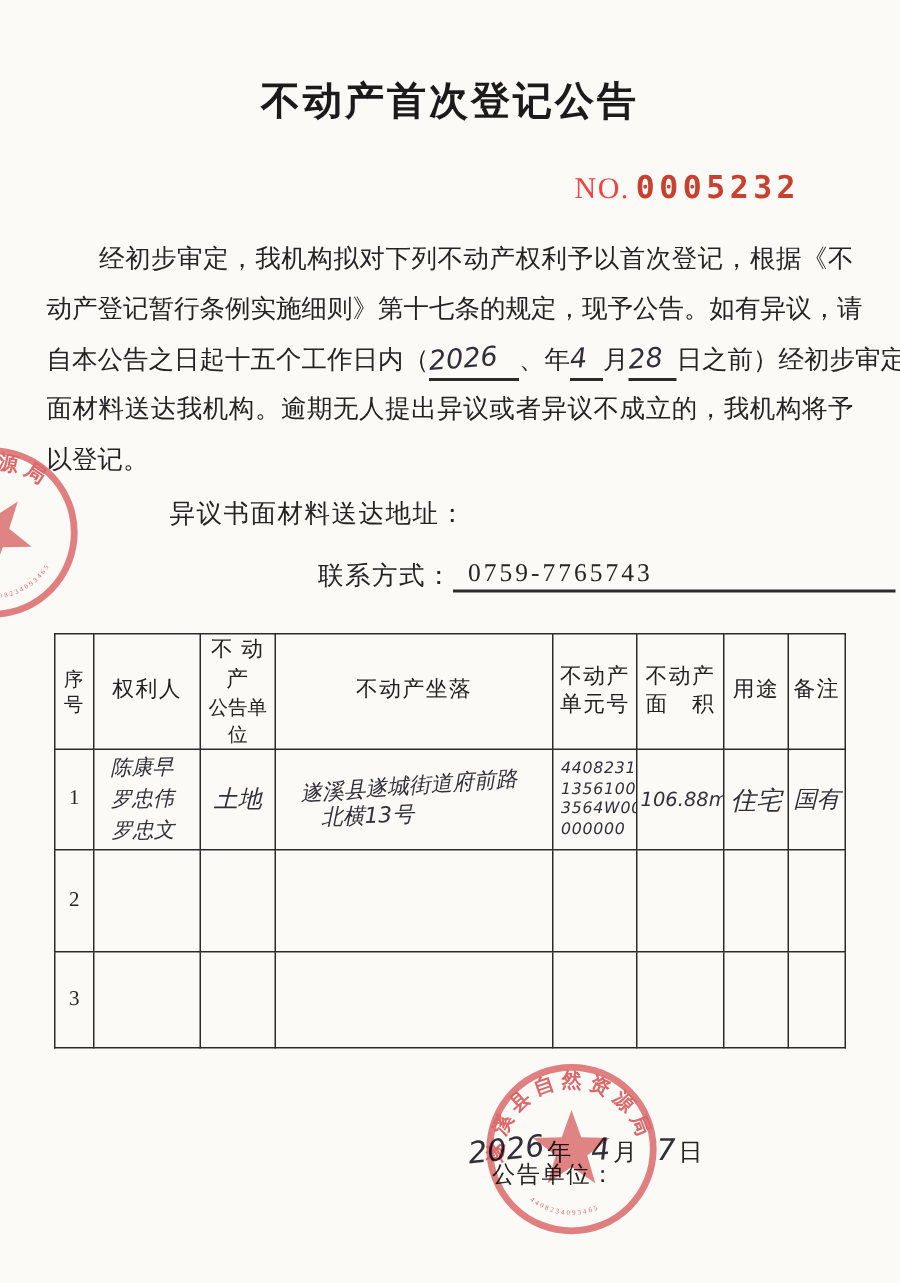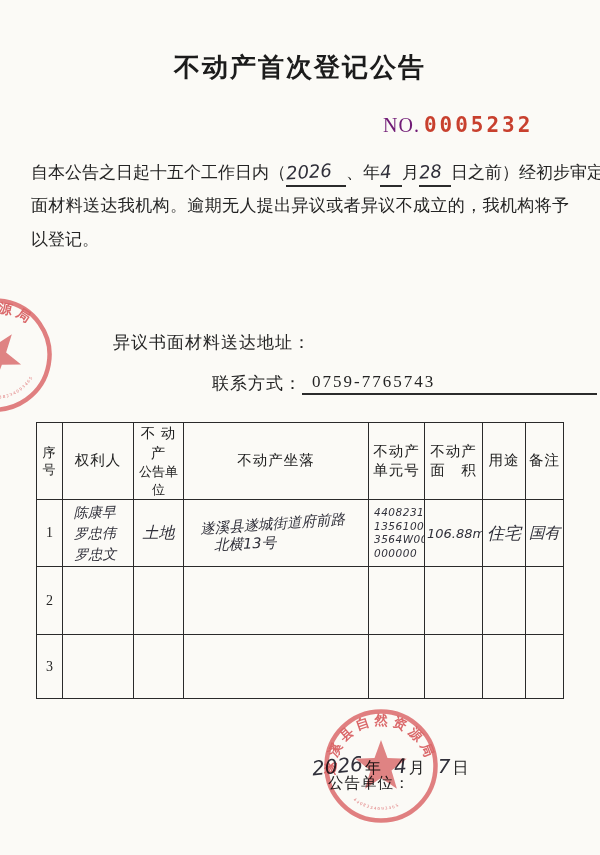--- a/index.html
+++ b/index.html
@@ -9,21 +9,21 @@
     font-family:"Liberation Serif","DejaVu Serif",serif;
     color:#242424;
   }
   .abs{position:absolute;}
   
   .title{
     top:50px;left:0;width:600px;text-align:center;
     font-size:26px;font-weight:bold;letter-spacing:2px;color:#1b1b1b;
   }
   .no-line{top:113px;left:383px;white-space:nowrap;}
-  .no-label{font-size:20px;letter-spacing:1px;color:#701a75;}
+  .no-label{font-size:20px;letter-spacing:1px;color:#ef4444;}
   .no-value{
     font-family:"DejaVu Sans Mono","Liberation Mono",monospace;
     font-size:21px;font-weight:bold;letter-spacing:3px;color:#c8402e;
   }
   
   .para{top:156px;left:31px;width:538px;font-size:17px;color:#242424;}
   .bline{height:33.4px;line-height:33.4px;text-align:justify;text-align-last:justify;white-space:nowrap;}
   .bline.last{text-align-last:left;}
   .bline.first{text-indent:35px;}
   .blank{
@@ -82,20 +82,22 @@
 <body>
 
 <div class="abs title">不动产首次登记公告</div>
 
 <div class="abs no-line">
   <span class="no-label">NO.</span>
   <span class="no-value">0005232</span>
 </div>
 
 <div class="abs para">
+  <div class="bline first">经初步审定，我机构拟对下列不动产权利予以首次登记，根据《不</div>
+  <div class="bline">动产登记暂行条例实施细则》第十七条的规定，现予公告。如有异议，请</div>
   <div class="bline">
     <span>自本公告之日起十五个工作日内（</span><span class="blank year"><span class="hw hw-date">2026</span></span><span>、年</span><span class="blank month"><span class="hw hw-date">4</span></span><span>月</span><span class="blank day"><span class="hw hw-date">28</span></span><span>日之前）经初步审定</span>
   </div>
   <div class="bline">面材料送达我机构。逾期无人提出异议或者异议不成立的，我机构将予</div>
   <div class="bline last">以登记。</div>
 </div>
 
 <div class="abs addr-line">
   <span>异议书面材料送达地址：</span>
 </div>

